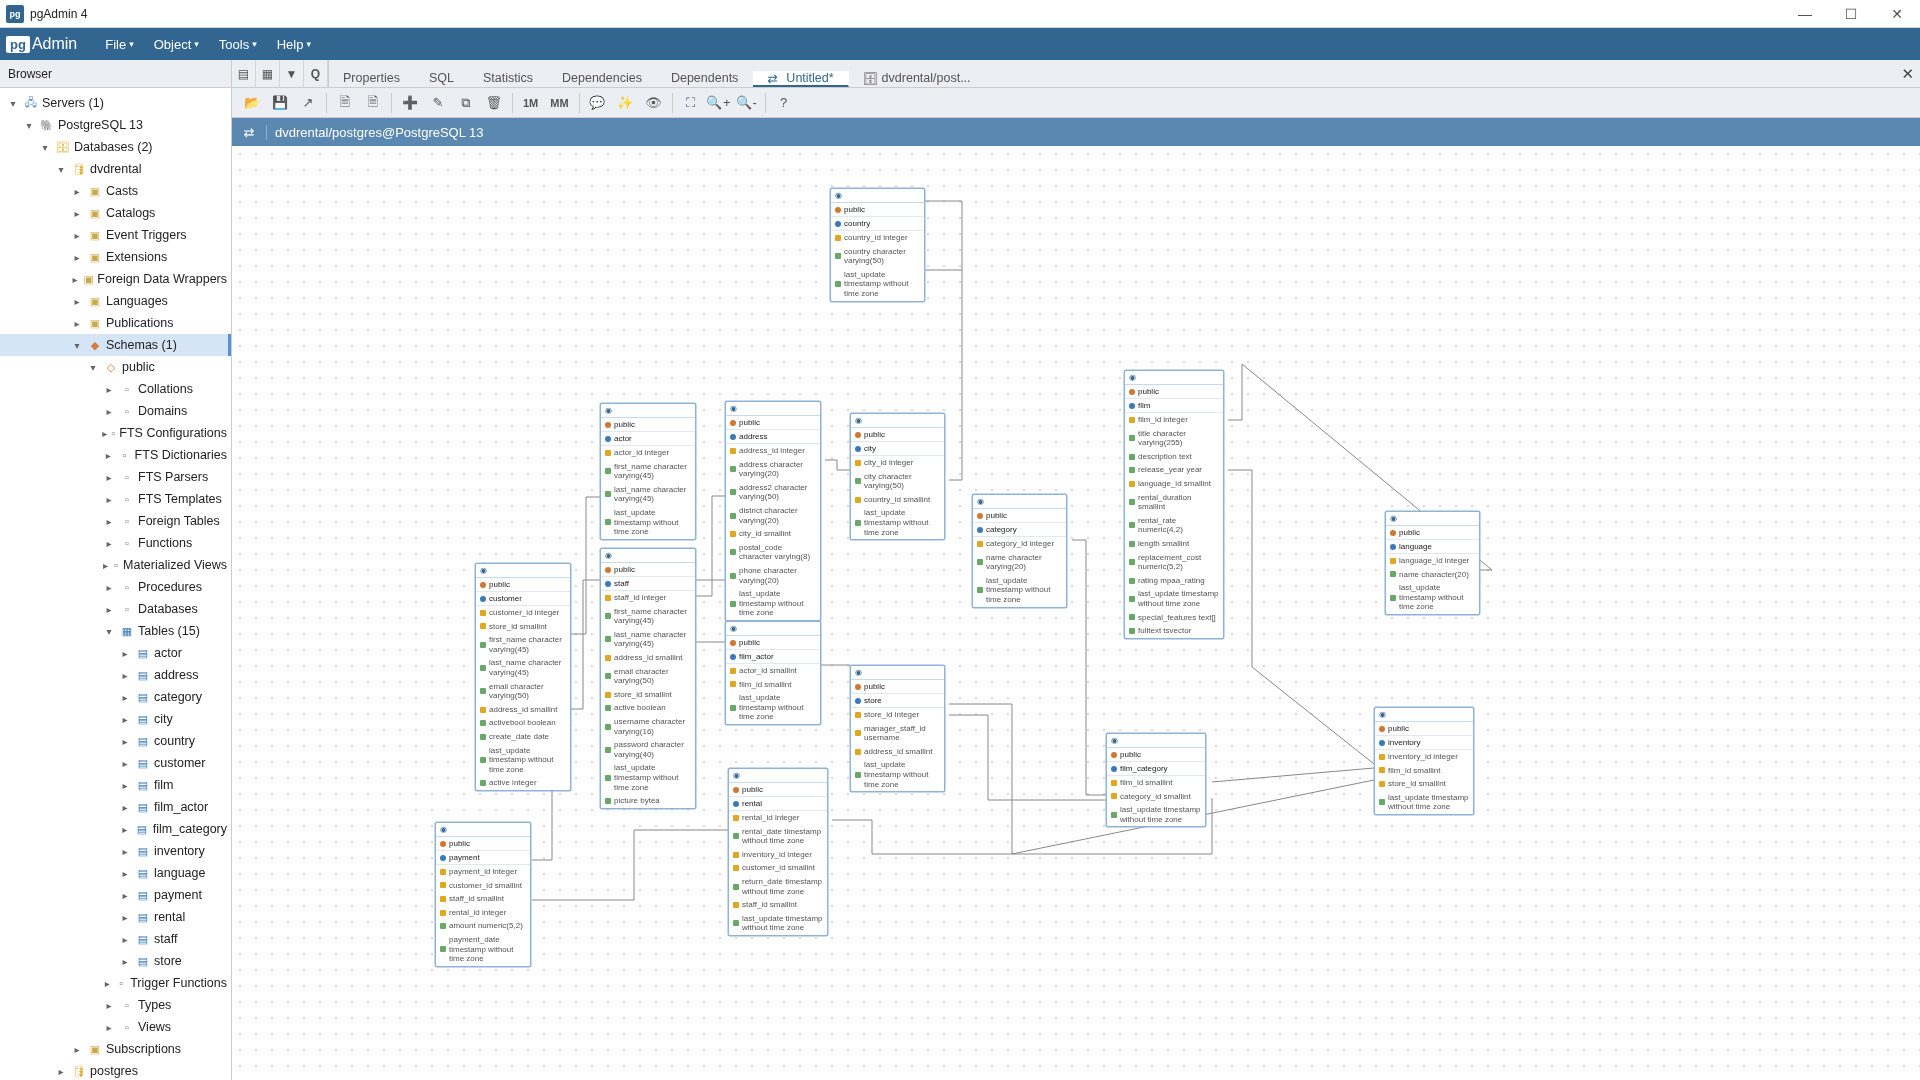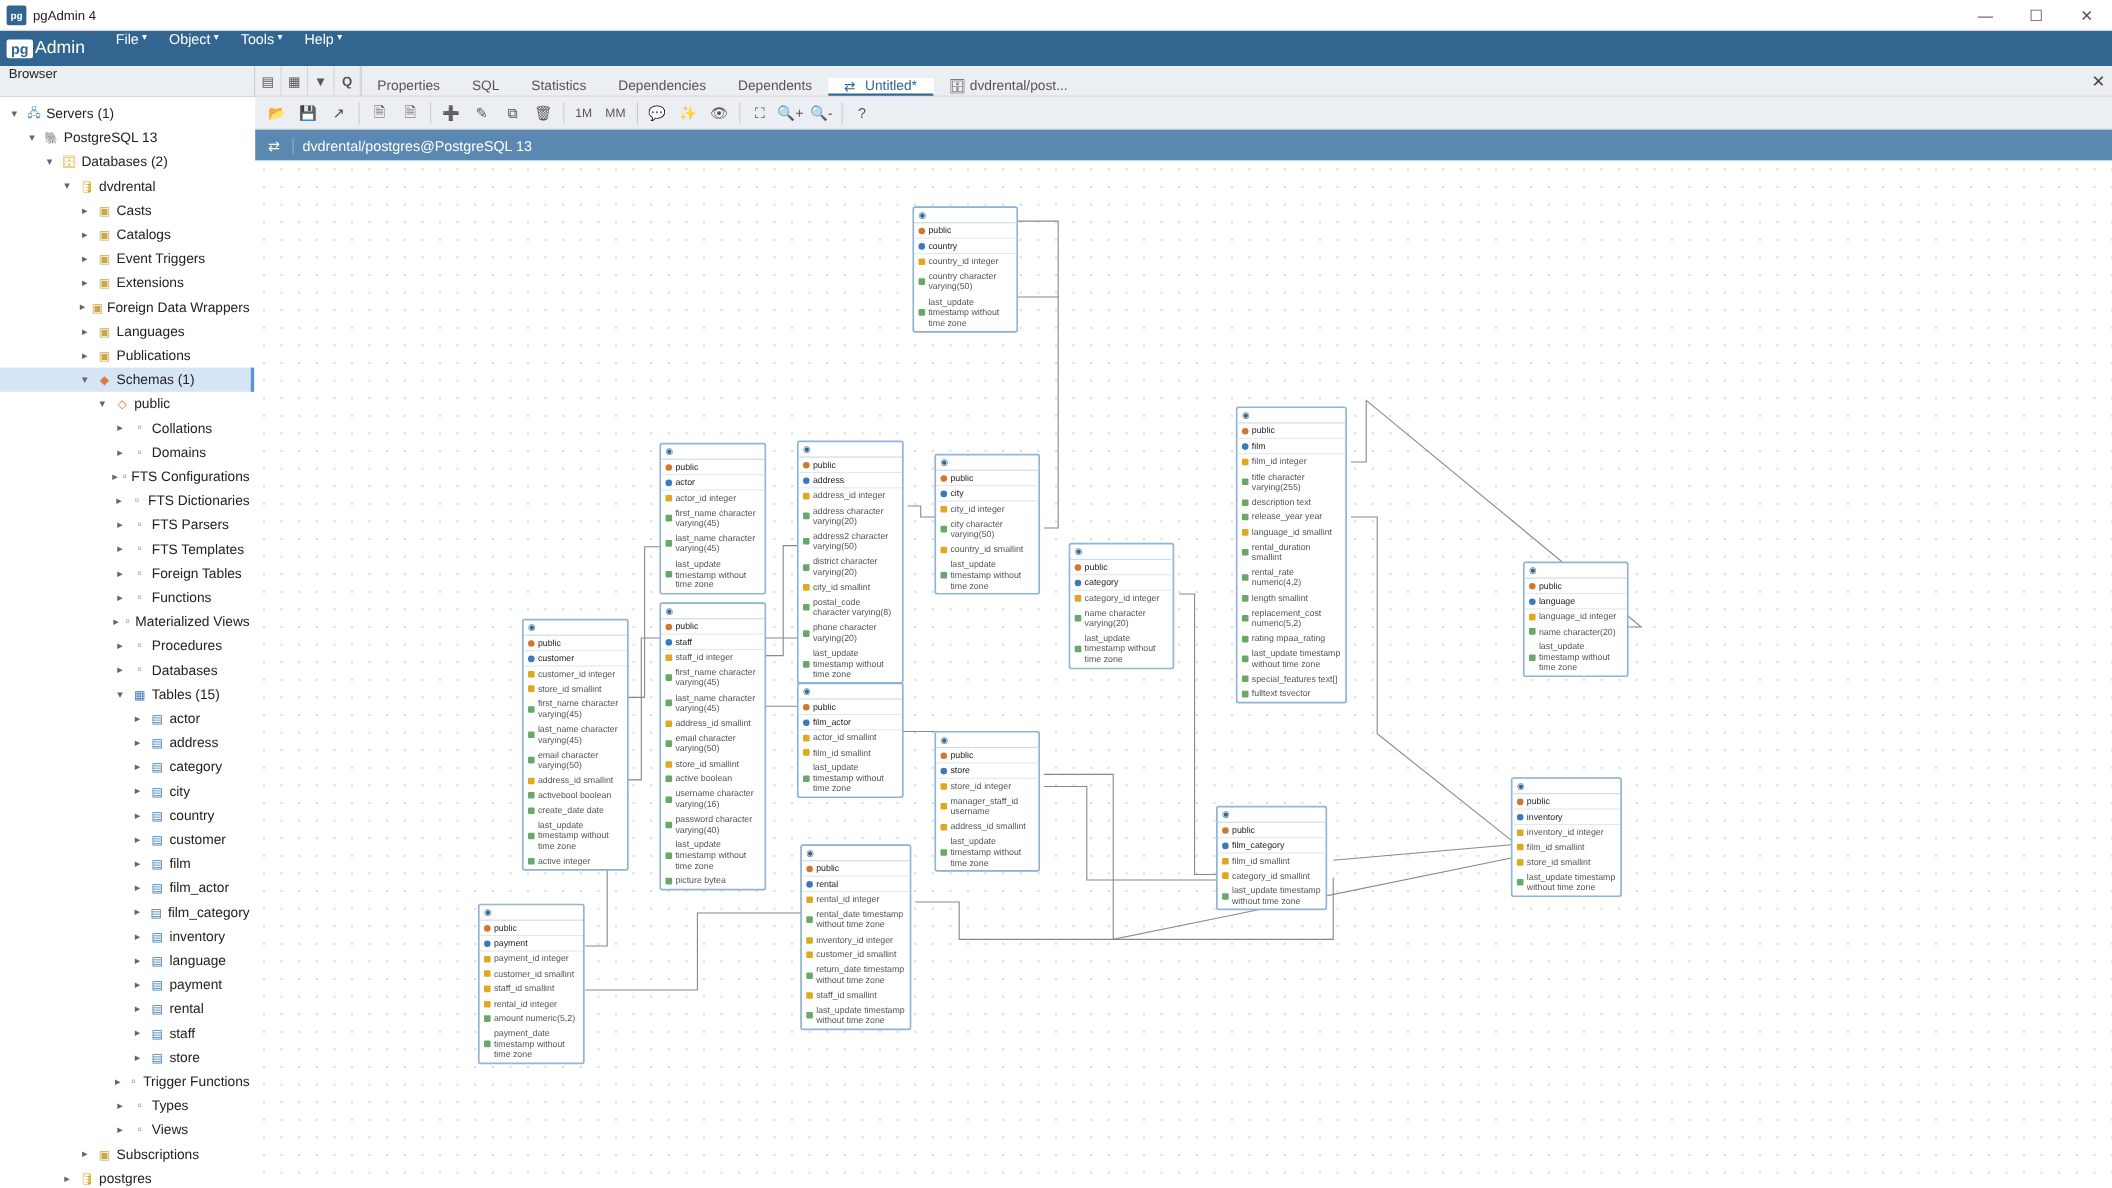--- a/index.html
+++ b/index.html
@@ -5,44 +5,44 @@
 *{box-sizing:border-box;margin:0;padding:0}
 html,body{width:1920px;height:1080px;font-family:"Segoe UI",Arial,sans-serif;font-size:12px;color:#222;overflow:hidden;background:#fff}
 .titlebar{height:28px;background:#fff;display:flex;align-items:center;padding:0 6px;position:relative;border-bottom:1px solid #d0d0d0}
 .titlebar .logo-sm{width:18px;height:18px;background:#326690;margin-right:6px;display:flex;align-items:center;justify-content:center;color:#fff;font-size:9px;font-weight:bold;border-radius:2px}
 .titlebar .winctrl{position:absolute;right:0;top:0;height:28px;display:flex}
 .titlebar .winctrl div{width:46px;height:28px;display:flex;align-items:center;justify-content:center;color:#555;font-size:14px}
 .menubar{height:32px;background:#326690;display:flex;align-items:center;color:#fff;padding:0 6px}
 .menubar .brand{display:flex;align-items:center;margin-right:18px}
 .menubar .brand .bx{background:#fff;color:#326690;font-weight:bold;padding:1px 4px;border-radius:2px;font-size:13px}
 .menubar .brand .txt{font-size:16px;margin-left:2px}
-.menubar .mitem{padding:0 10px;font-size:13px;display:flex;height:32px;cursor:pointer}
+.menubar .mitem{padding:0 10px;font-size:13px;display:flex;align-items:center;height:32px;cursor:pointer}
 .menubar .mitem .caret{margin-left:3px;font-size:9px}
 .tabstrip{height:28px;background:#ebeef3;border-bottom:1px solid #ccc;display:flex;align-items:stretch;position:relative}
-.browser-hdr{width:232px;display:flex;align-items:flex-start;padding:0 8px;border-right:1px solid #ccc;background:#ebeef3}
+.browser-hdr{width:232px;display:flex;align-items:center;padding:0 8px;border-right:1px solid #ccc;background:#ebeef3}
 .sidebar-tools{display:flex;border-right:1px solid #ccc}
 .sidebar-tools .tbtn{width:24px;height:27px;display:flex;align-items:center;justify-content:center;border-right:1px solid #d5d5d5;color:#555}
 .tabs{display:flex;align-items:flex-end;flex:1}
 .tab{padding:0 14px;display:flex;align-items:center;font-size:12.5px;color:#555;border-right:1px solid transparent;border-bottom:2px solid transparent;cursor:pointer}
 .tab.icon{gap:5px}
 .tab.active{border-bottom-color:#326690;color:#326690;background:#fff}
 .tab .ico{width:14px;height:14px;display:inline-block}
 .close-x{position:absolute;right:6px;top:5px;font-size:15px;color:#444}
 .body{display:flex;height:calc(1080px - 28px - 32px - 28px)}
 .sidebar{width:232px;border-right:1px solid #ccc;overflow:auto;background:#fff;padding:4px 0}
 .tree{font-size:12.5px;user-select:none}
 .node{display:flex;align-items:center;height:22px;padding-right:4px;white-space:nowrap;cursor:pointer}
 .node.sel{background:#d5e5f5;border-right:3px solid #5294d6}
 .tw{display:inline-flex;width:14px;justify-content:center;color:#666;font-size:10px}
 .nicon{width:16px;height:16px;margin:0 3px;display:inline-flex;align-items:center;justify-content:center;font-size:11px}
 .ic-server{color:#5a8fc0}.ic-db{color:#e0a820}.ic-schema{color:#d97a3e}.ic-table{color:#3a7ab8}.ic-folder{color:#c9a84a}.ic-gen{color:#888}
 .main{flex:1;display:flex;flex-direction:column;background:#fff;position:relative}
 .toolbar{height:30px;border-bottom:1px solid #ccc;display:flex;align-items:center;padding:0 6px;gap:0;background:#ebeef3}
 .toolbar .tbtn{width:26px;height:26px;display:flex;align-items:center;justify-content:center;color:#555;border-radius:2px;margin:0 1px;font-size:13px}
-.toolbar .tbtn.txt{width:auto;padding:0 5px;font-size:11px;font-weight:normal}
+.toolbar .tbtn.txt{width:auto;padding:0 5px;font-size:11px;font-weight:bold}
 .toolbar .sep{width:1px;height:20px;background:#ccc;margin:0 4px}
 .context{height:28px;background:#5b88b0;color:#fff;display:flex;align-items:center;padding:0 8px;font-size:13px;gap:8px}
 .context .shuf{width:18px;height:18px;display:flex;align-items:center;justify-content:center}
 .erd{flex:1;position:relative;overflow:hidden;background:#fff;background-image:radial-gradient(#d8d8d8 1px,transparent 1px);background-size:16px 16px}
 .erd svg.lines{position:absolute;left:0;top:0;width:100%;height:100%;pointer-events:none}
 .ent{position:absolute;background:#fff;border:1px solid #8fb3d5;border-radius:2px;font-size:8px;box-shadow:0 0 0 0.5px #8fb3d5}
 .ent .hdr{display:flex;align-items:center;height:14px;padding:0 4px;border-bottom:1px solid #c7daea;gap:4px}
 .ent .hdr .eye{font-size:8px;color:#326690}
 .ent .sec{padding:2px 4px;border-bottom:1px solid #e0e8f0;display:flex;align-items:center;gap:3px}
 .ent .sec .dot{width:6px;height:6px;border-radius:50%;background:#d07830}

